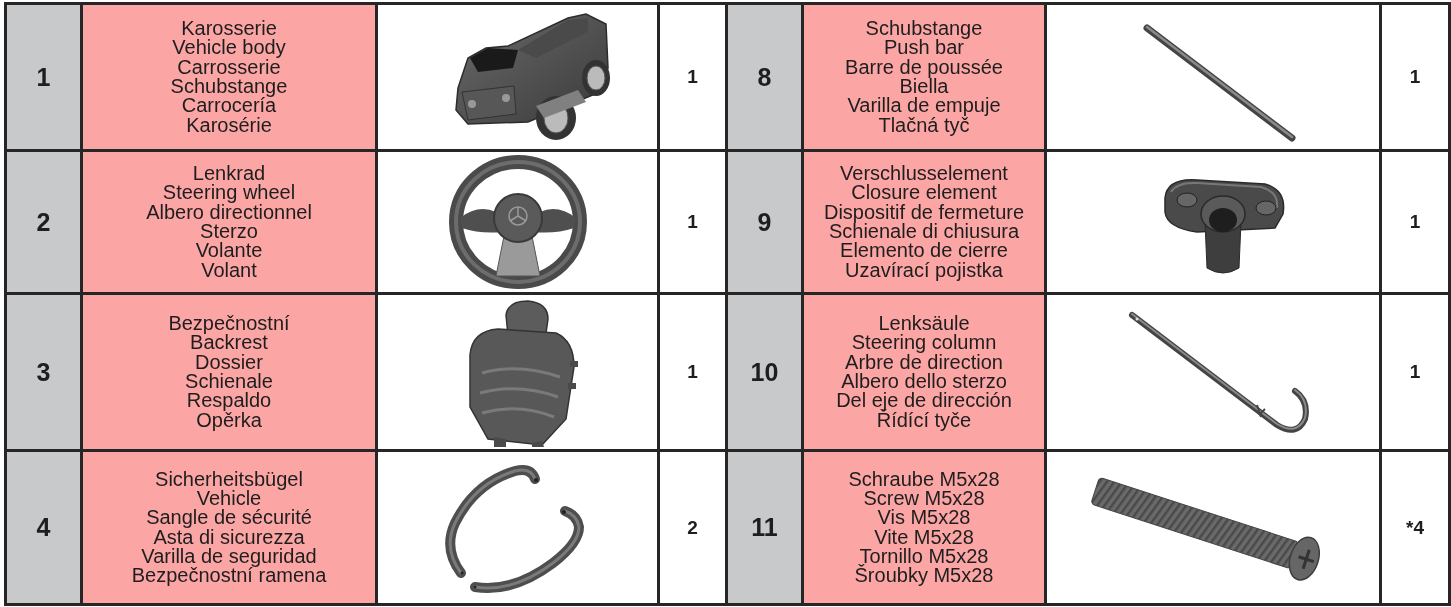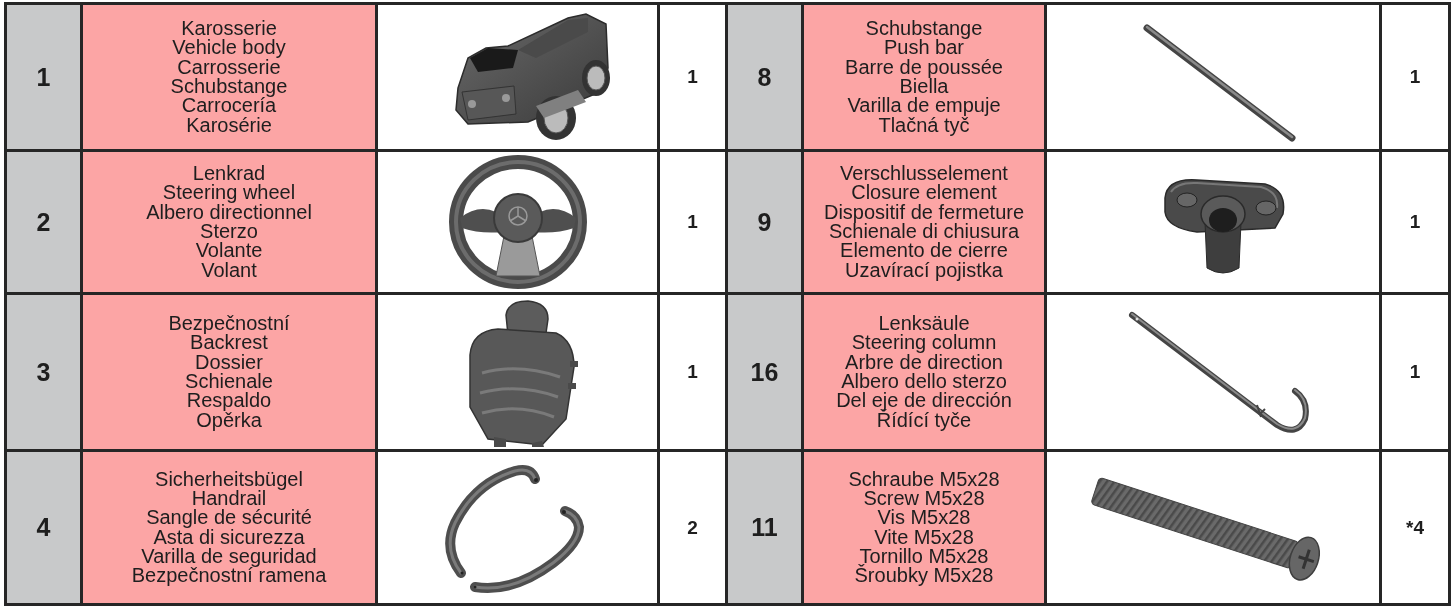--- a/index.html
+++ b/index.html
@@ -145,21 +145,21 @@
           <path d="M22 58 Q24 34 50 32 L108 36 Q126 44 126 70 L118 122 L94 148 L40 142 L22 110 Z" fill="#585858" stroke="#333" stroke-width="1.5"></path>
           <path d="M34 76 Q70 66 112 80" fill="none" stroke="#7a7a7a" stroke-width="3"></path>
           <path d="M32 96 Q70 86 110 100" fill="none" stroke="#7a7a7a" stroke-width="3"></path>
           <path d="M34 116 Q70 106 106 120" fill="none" stroke="#7a7a7a" stroke-width="3"></path>
           <rect x="122" y="64" width="8" height="6" fill="#4a4a4a"></rect>
           <rect x="120" y="86" width="8" height="6" fill="#4a4a4a"></rect>
           <path d="M46 140 L46 150 L58 150 L58 142 Z M84 146 L84 150 L96 150 L94 144 Z" fill="#4a4a4a"></path>
         </svg>
       </td>
       <td class="qty-cell">1</td>
-      <td class="num-cell">16</td>
+      <td class="num-cell">10</td>
       <td class="name-cell">
         <span class="name-line">Lenksäule</span>
         <span class="name-line">Steering column</span>
         <span class="name-line">Arbre de direction</span>
         <span class="name-line">Albero dello sterzo</span>
         <span class="name-line">Del eje de dirección</span>
         <span class="name-line">Řídící tyče</span>
       </td>
       <td class="img-cell">
         <svg width="335" height="150" viewBox="0 0 335 150">
@@ -169,21 +169,21 @@
           <path d="M210 108 L214 120 M218 112 L212 118" stroke="#444" stroke-width="2"></path>
         </svg>
       </td>
       <td class="qty-cell">1</td>
     </tr>
 
     <tr style="height:154px">
       <td class="num-cell">4</td>
       <td class="name-cell">
         <span class="name-line">Sicherheitsbügel</span>
-        <span class="name-line">Handrail</span>
+        <span class="name-line">Vehicle</span>
         <span class="name-line">Sangle de sécurité</span>
         <span class="name-line">Asta di sicurezza</span>
         <span class="name-line">Varilla de seguridad</span>
         <span class="name-line">Bezpečnostní ramena</span>
       </td>
       <td class="img-cell">
         <svg width="170" height="150" viewBox="0 0 170 150">
           <path d="M28 120 Q10 96 22 70 Q42 30 82 18 Q98 14 102 26" fill="none" stroke="#4e4e4e" stroke-width="10" stroke-linecap="round"></path>
           <path d="M28 120 Q10 96 22 70 Q42 30 82 18 Q98 14 102 26" fill="none" stroke="#7a7a7a" stroke-width="3" stroke-linecap="round"></path>
           <path d="M42 134 Q80 140 120 110 Q146 90 146 74 Q144 62 132 58" fill="none" stroke="#4e4e4e" stroke-width="10" stroke-linecap="round"></path>

